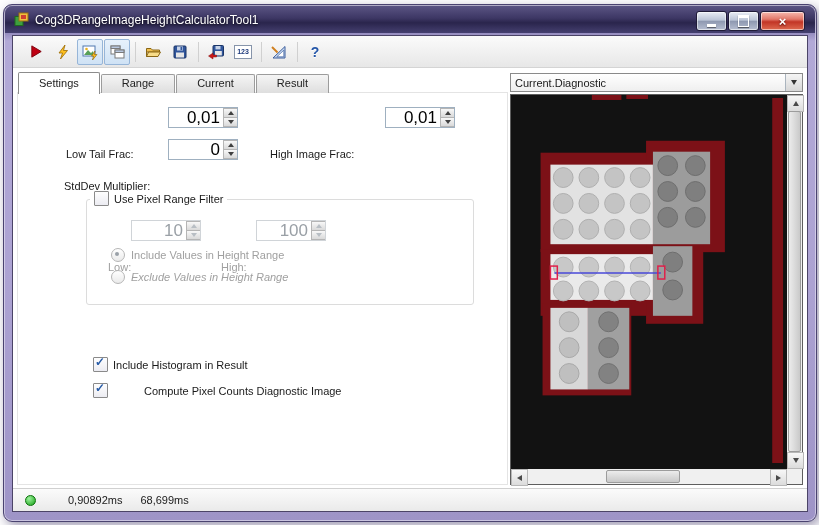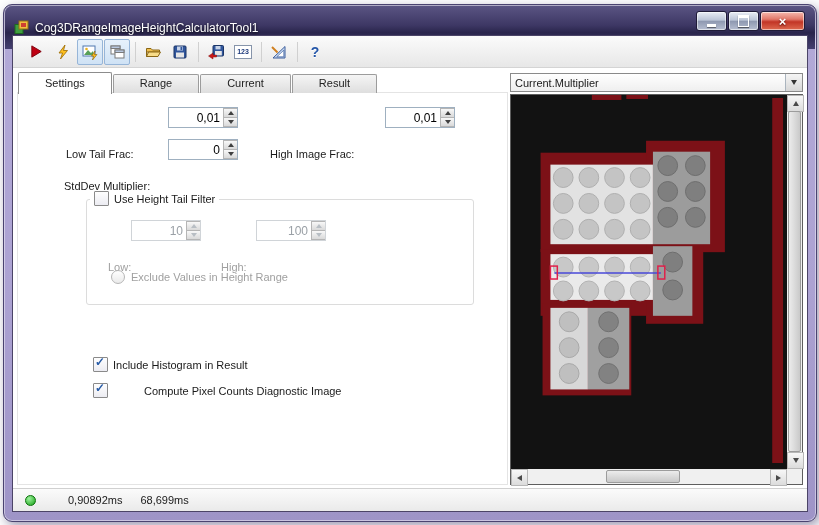--- a/index.html
+++ b/index.html
@@ -6,21 +6,21 @@
   #stage{position:relative;width:819px;height:525px;overflow:hidden;background:#fff;
          font-family:"Liberation Sans",sans-serif;font-size:11px;color:#1a1a1a;}
 
   
   #win{position:absolute;left:3px;top:4px;width:812px;height:516px;border-radius:9px;
        border:1px solid #4a4370;
        background:linear-gradient(180deg,#6f6795 0px,#8d84b8 26px,#b2a9d7 36px,#aca2d2 55%,#9e94c7 100%);
        box-shadow:3px 4px 12px rgba(60,50,100,.5), inset 0 0 0 1px rgba(255,255,255,.45);}
   #titlebar{position:absolute;left:1px;right:1px;top:1px;height:27px;border-radius:8px 8px 0 0;
        background:linear-gradient(180deg,#5a5483 0%,#3d3764 45%,#2a254c 62%,#454070 100%);
-       display:flex;align-items:center;padding:8px 9px;}
+       display:flex;align-items:center;padding:0 9px;}
   .title{color:#fff;font-size:12px;margin-left:6px;text-shadow:0 1px 3px rgba(0,0,0,.85);white-space:nowrap;}
   .winbtns{position:absolute;right:10px;top:5px;display:flex;gap:1px;}
   .wbtn{width:29px;height:18px;border:1px solid #1f1b38;border-radius:3px;cursor:default;
         background:linear-gradient(180deg,#e9edf5 0%,#bcc5d7 45%,#8f99b1 52%,#b6bed1 100%);
         box-shadow:inset 0 0 0 1px rgba(255,255,255,.55);
         display:flex;align-items:center;justify-content:center;}
   .wbtn.close{width:43px;background:linear-gradient(180deg,#f6b9ae 0%,#e1786a 40%,#c23526 55%,#de6a50 100%);}
   .glyph-min{width:9px;height:3px;background:#fff;margin-top:8px;box-shadow:0 1px 1px rgba(0,0,0,.5);}
   .glyph-max{width:9px;height:8px;border:1px solid #fff;border-top:3px solid #fff;box-shadow:0 1px 1px rgba(0,0,0,.5);}
   .glyph-x{color:#fff;font-size:13px;font-weight:bold;line-height:1;text-shadow:0 1px 2px rgba(60,0,0,.8);}
@@ -34,31 +34,31 @@
   .tb.toggled{border-color:#96b5d8;background:linear-gradient(#e7f1fb,#cfe2f5);}
   .sep{width:1px;height:20px;background:#d0d0d0;margin:0 4px;}
   .icon123{display:inline-flex;align-items:center;justify-content:center;width:16px;height:12px;
            border:1px solid #8694aa;background:#fff;font-size:7px;font-weight:bold;color:#1e3a7c;font-style:normal;}
   .iq{font-size:14px;font-weight:bold;color:#2456a8;text-shadow:0 1px 0 #fff;}
 
   #content{position:absolute;left:0;right:0;top:32px;bottom:22px;background:#fff;}
 
   
   #tabs{position:absolute;left:5px;top:4px;height:21px;display:flex;align-items:flex-end;z-index:3;}
-  .tab{height:18px;line-height:17px;padding:0 26px;border:1px solid #9c9c9c;border-bottom:0;
+  .tab{height:18px;line-height:17px;padding:0 20px;border:1px solid #9c9c9c;border-bottom:0;
        border-radius:2px 2px 0 0;background:linear-gradient(#f5f5f5,#dedede);margin-right:1px;color:#222;}
   .tab.active{height:21px;line-height:20px;background:#fff;border-color:#8c8c8c;margin-bottom:-1px;z-index:4;}
   #tabpage{position:absolute;left:4px;top:24px;width:489px;bottom:4px;background:#fff;border:1px solid #e4e4e4;z-index:1;}
 
   
   .lbl{position:absolute;white-space:nowrap;margin-top:36px;}
   .dis{color:#a0a0a0;}
   .numbox{position:absolute;width:68px;height:19px;border:1px solid #9fb0c0;background:#fff;display:flex;}
   .numbox input{flex:1;min-width:0;border:0;outline:0;background:#fff;
-                font-family:"Liberation Sans",sans-serif;font-size:12px;text-align:right;padding:0 3px 0 0;color:#000;}
+                font-family:"Liberation Sans",sans-serif;font-size:17px;text-align:right;padding:0 3px 0 0;color:#000;}
   .spins{width:14px;display:flex;flex-direction:column;}
   .sp{flex:1;display:flex;align-items:center;justify-content:center;background:linear-gradient(#f8f8f8,#d9d9d9);
       border:1px solid #b5b5b5;border-right:0;}
   .sp.up{border-bottom-width:0;}
   .tu{width:0;height:0;border-left:3px solid transparent;border-right:3px solid transparent;border-bottom:4px solid #404040;}
   .td{width:0;height:0;border-left:3px solid transparent;border-right:3px solid transparent;border-top:4px solid #404040;}
   .numbox.disabled{border-color:#d0d4d8;}
   .numbox.disabled input{color:#9aa0a6;}
   .numbox.disabled .tu{border-bottom-color:#b8bec4;}
   .numbox.disabled .td{border-top-color:#b8bec4;}
@@ -250,21 +250,21 @@
                 </div>
               <div class="sp">
                   <i class="td"></i>
                 </div>
             </div>
           </div>
 
           <div class="grp"></div>
           <div class="chkrow cap" style="left:72px;top:98px;">
             <span class="cbx"></span>
-            <span>Use Height Tail Filter</span>
+            <span>Use Pixel Range Filter</span>
           </div>
 
           <span class="lbl dis" style="left:90px;top:132px;">Low:</span>
           <div class="numbox disabled" style="left:113px;top:127px;">
             <input value="10" style="">
             <div class="spins">
               <div class="sp up">
                   <i class="tu"></i>
                 </div>
               <div class="sp">
@@ -279,39 +279,43 @@
             <div class="spins">
               <div class="sp up">
                   <i class="tu"></i>
                 </div>
               <div class="sp">
                   <i class="td"></i>
                 </div>
             </div>
           </div>
 
-          <div class="rdrow" style="left:93px;top:177px;">
+          <div class="rdrow" style="left:93px;top:155px;">
+            <span class="rd sel"></span>
+            <span class="dis">Include Values in Height Range</span>
+          </div>
+          <div class="rdrow" style="left:93px;top:177px;font-style:italic;">
             <span class="rd"></span>
             <span class="dis">Exclude Values in Height Range</span>
           </div>
 
           <div class="chkrow" style="left:75px;top:264px;">
             <span class="cbx checked"></span>
             <span>Include Histogram in Result</span>
           </div>
           <div class="chkrow" style="left:75px;top:290px;gap:36px;">
             <span class="cbx checked"></span>
             <span>Compute Pixel Counts Diagnostic Image</span>
           </div>
 
         </div>
 
         <div id="rpanel">
           <div id="combo">
-            <span class="ctext">Current.Multiplier</span>
+            <span class="ctext">Current.Diagnostic</span>
             <span class="combo-btn">
                 <i class="arr-d"></i>
               </span>
           </div>
 
           <div id="imgframe">
             <svg id="imgcanvas" viewBox="0 0 280 376" preserveAspectRatio="none">
               <rect width="280" height="376" fill="#121212"></rect>
 
               <rect x="265" y="3" width="11" height="367" fill="#7c1117"></rect>

